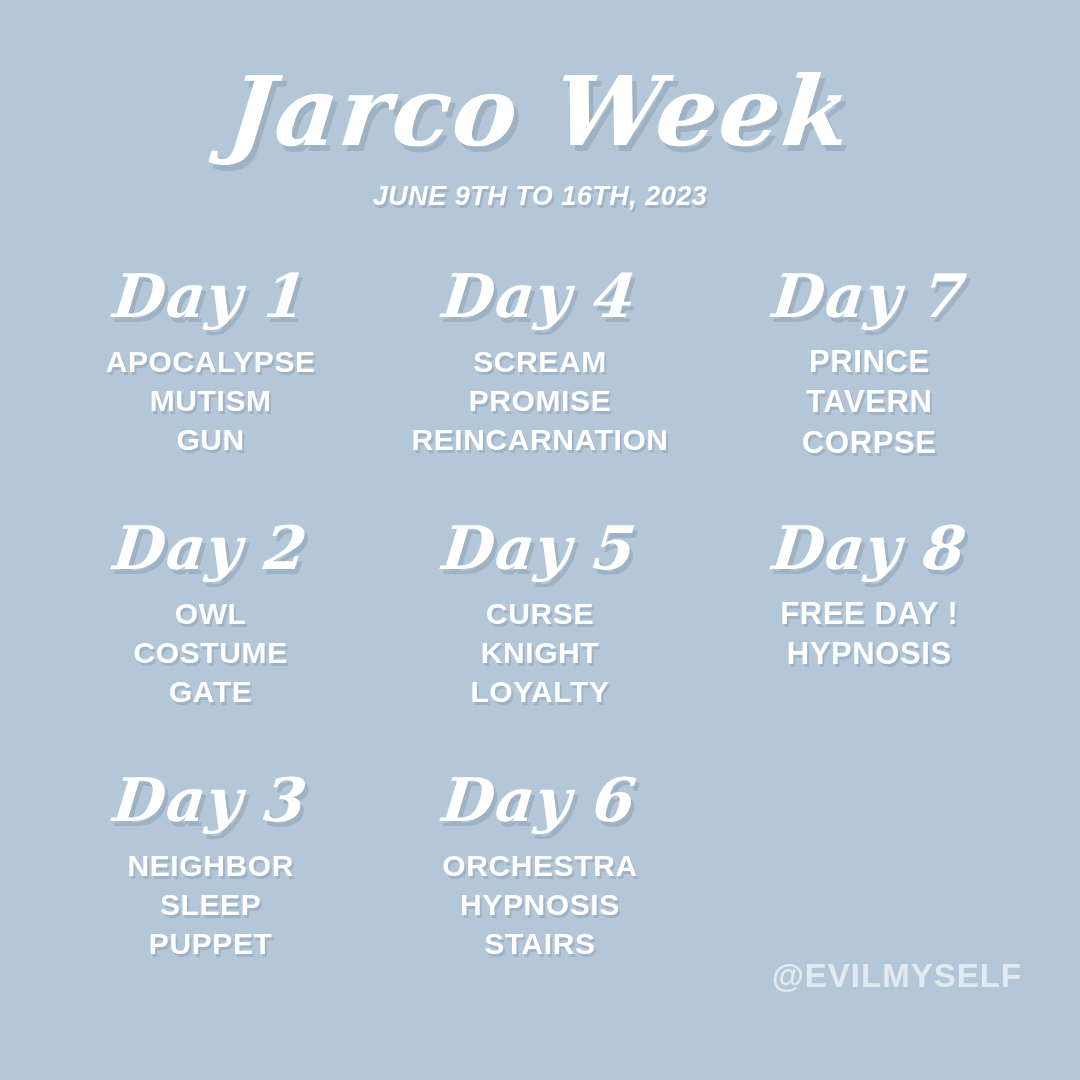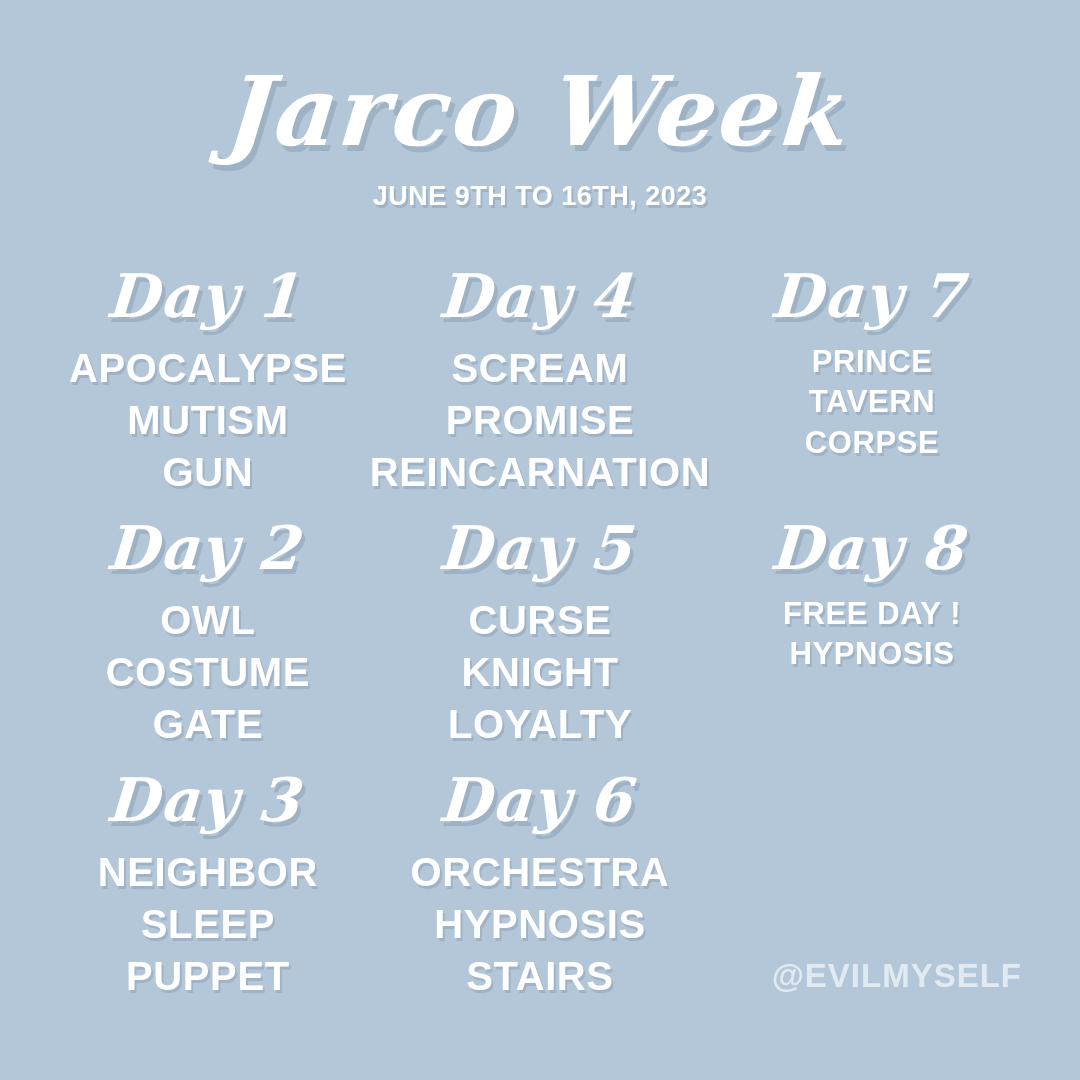--- a/index.html
+++ b/index.html
@@ -39,20 +39,21 @@
     margin: 0;
     transform: skewX(-6deg);
   }
   .subtitle {
     margin-top: 18px;
     font-size: 27px;
     font-weight: bold;
     letter-spacing: 0.5px;
     color: #ffffff;
     text-shadow: 2px 3px 0 rgba(140,160,180,0.5);
+    font-style: italic;
   }
 
   
   .grid {
     position: absolute;
     top: 262px;
     left: 46px;
     width: 988px;
     display: grid;
     grid-template-columns: repeat(3, 1fr);
@@ -75,21 +76,21 @@
     transform: skewX(-6deg);
     letter-spacing: 1px;
     white-space: nowrap;
   }
   .prompt-list {
     margin-top: 16px;
     list-style: none;
     padding: 0;
   }
   .prompt-list li {
-    font-size: 40px;
+    font-size: 30px;
     font-weight: bold;
     letter-spacing: 0.6px;
     color: #ffffff;
     line-height: 1.30;
     text-shadow: 2px 3px 0 rgba(140,160,180,0.5);
     white-space: nowrap;
   }
 
   
   .col-3 .prompt-list li { font-size: 31px; text-align: center; }

